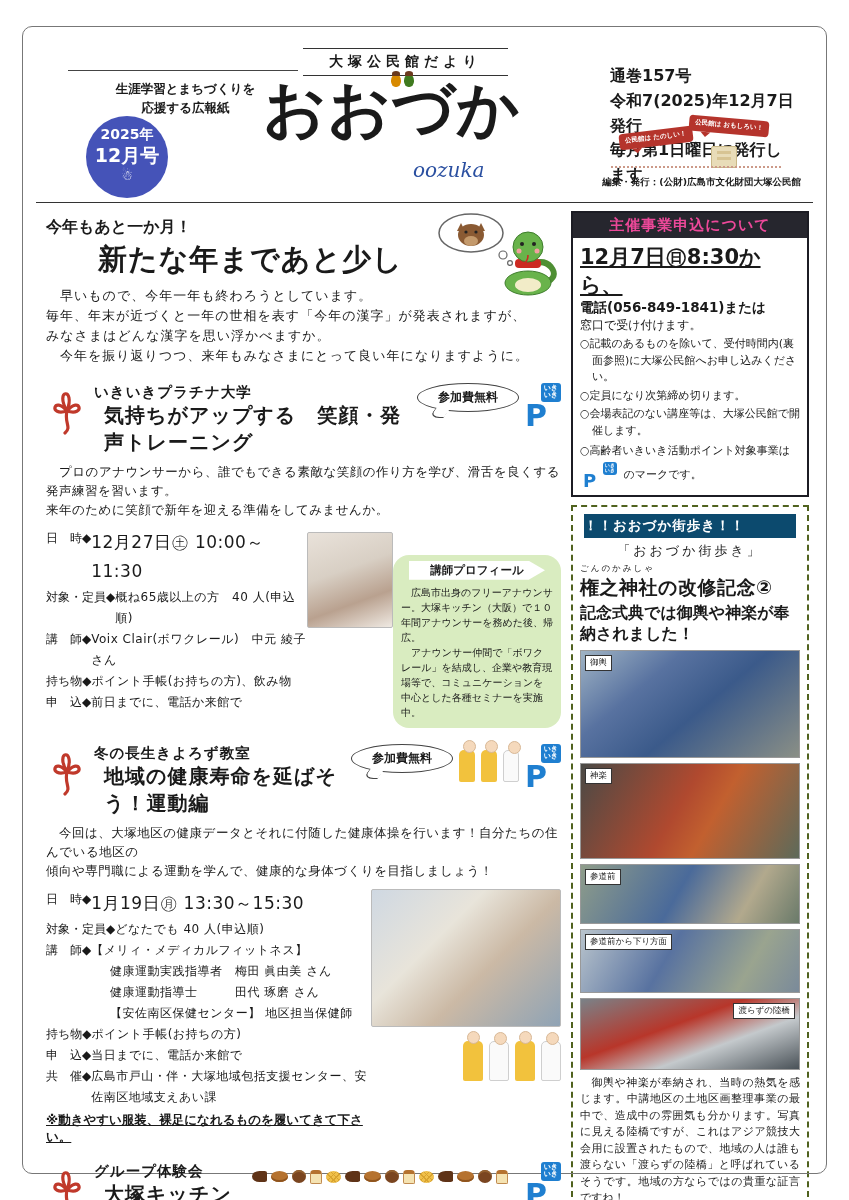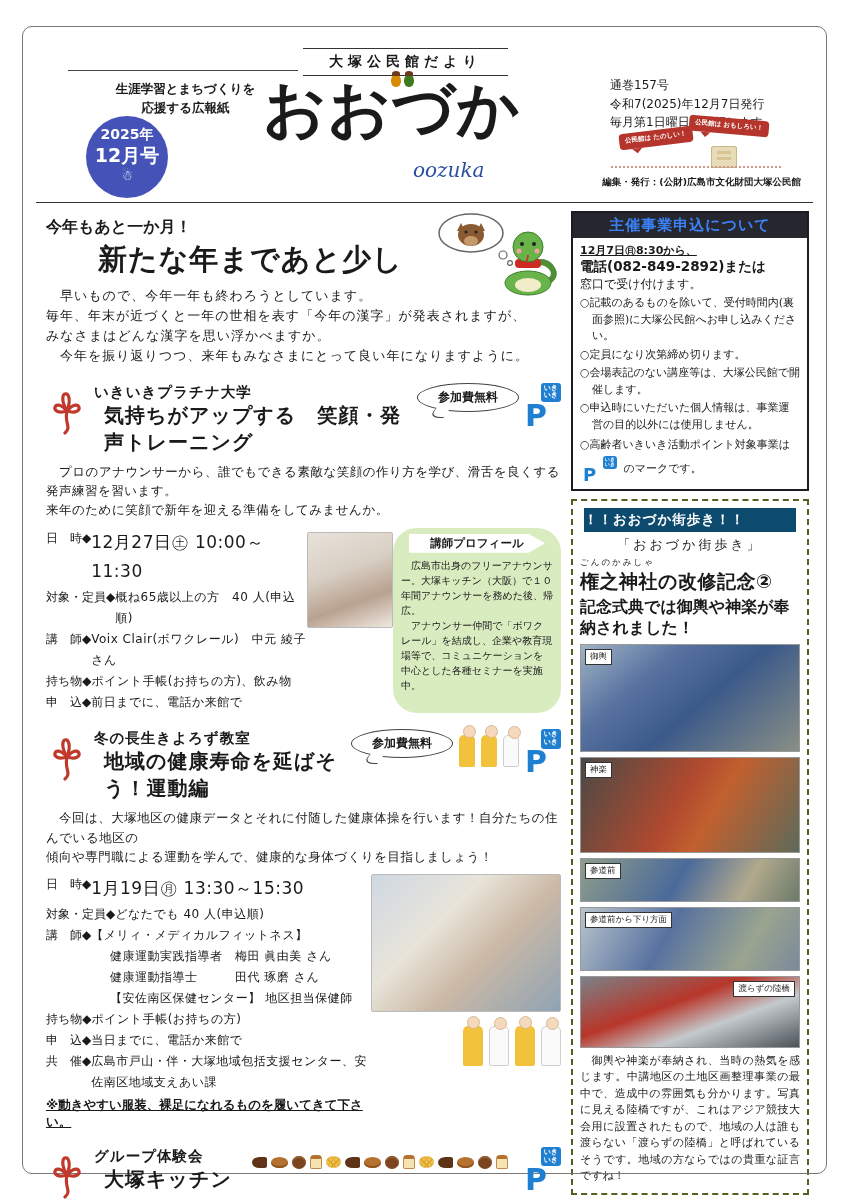--- a/index.html
+++ b/index.html
@@ -17,21 +17,21 @@
   .issue-badge .y { font-size:14px; font-weight:bold; display:block; }
   .issue-badge .m { font-size:19px; font-weight:bold; display:block; margin-top:-1px; }
   .issue-badge .snow { font-size:13px; display:block; margin-top:-1px; }
   .main-title { position:absolute; left:215px; top:18px; width:320px; }
   .main-title .acorns { position:absolute; left:128px; top:8px; display:flex; gap:3px; }
   .acorn { width:10px; height:13px; border-radius:50% 50% 45% 45%; display:inline-block; position:relative; }
   .acorn.a1 { background:#d88a00; } .acorn.a2 { background:#3f7a1f; }
   .acorn::before { content:""; position:absolute; left:1px; top:-3px; width:8px; height:5px; background:#6b3a1e; border-radius:50% 50% 0 0; }
   .main-title .kanji { font-size:62px; font-weight:bold; letter-spacing:1px; line-height:1.4; }
   .main-title .romaji { position:absolute; left:150px; top:92px; font-family:"DejaVu Serif","Liberation Serif",serif; font-style:italic; color:#2a4fa0; font-size:20px; }
-  .issue-info { position:absolute; right:6px; top:28px; font-size:12px; line-height:1.55; font-weight:normal; width:185px; }
+  .issue-info { position:absolute; right:6px; top:16px; font-size:16px; line-height:1.55; font-weight:bold; width:185px; }
   .pr-illust { position:absolute; right:20px; top:70px; width:170px; height:50px; }
   .bub { position:absolute; background:#b5342c; color:#fff; font-size:6.5px; font-weight:bold; padding:4px 6px; border-radius:4px; line-height:1.2; }
   .bub::after { content:""; position:absolute; bottom:-5px; left:12px; border:5px solid transparent; border-top-color:#b5342c; border-bottom:0; }
   .bub.b1 { left:8px; top:12px; transform:rotate(-7deg); }
   .bub.b2 { left:78px; top:0; transform:rotate(5deg); }
   .bldg { position:absolute; left:100px; bottom:0; width:26px; height:22px; background:#e8dcb8; border:1px solid #c9b887; border-radius:2px; }
   .bldg::before { content:""; position:absolute; inset:4px 5px; background:repeating-linear-gradient(#d7c493 0 3px, transparent 3px 6px); }
   .ground { position:absolute; left:0; bottom:0; width:170px; border-bottom:2px dotted #c98; }
   .publisher { position:absolute; right:0; top:128px; font-size:9.5px; font-weight:bold; }
   .masthead-divider { margin:4px 36px 0; border-top:1.5px solid #333; }
@@ -67,21 +67,21 @@
   .details { flex:1; min-width:0; font-size:12px; }
   .drow { display:flex; line-height:1.75; }
   .drow .lb { white-space:pre; }
   .drow .val { letter-spacing:0.5px; }
   .drow.big .val { font-size:17px; font-weight:500; }
   .drow.cont { padding-left:64px; }
   .note { font-size:12.5px; font-weight:bold; text-decoration:underline; margin-top:4px; }
 
   .photo { border:1px solid #bbb; border-radius:2px; }
   .instructor-photo { width:86px; height:96px; flex:0 0 86px; background:linear-gradient(160deg,#e9e2da 0%,#d8cfc4 40%,#b9a18f 70%,#efe9e2 100%); margin-top:4px; }
-  .profile-box { flex:0 0 168px; background:#d9ecc0; border-radius:24px; padding:6px 8px 8px; }
+  .profile-box { flex:0 0 168px; background:#d9ecc0; border-radius:16px; padding:6px 8px 8px;margin-top:27px; }
   .profile-box .ph { position:relative; background:#fff; font-size:11.5px; font-weight:bold; text-align:center; padding:2px 0; margin:0 8px 5px; clip-path:polygon(0 0,88% 0,100% 50%,88% 100%,0 100%); }
   .profile-box p { font-size:10px; line-height:1.5; }
 
   .fitness-col { flex:0 0 190px; }
   .fitness-photo { width:190px; height:138px; background:linear-gradient(135deg,#cfd8e2 0%,#e8e4da 35%,#cbb9a5 60%,#8fa3b5 100%); }
   .stretch { display:flex; gap:6px; justify-content:flex-end; margin-top:14px; }
   .person { position:relative; width:20px; height:40px; border-radius:5px 5px 2px 2px; }
   .person::before { content:""; position:absolute; left:4px; top:-10px; width:11px; height:11px; border-radius:50%; background:#f5d9bc; border:1px solid #d8b896; }
   .person.yel { background:#f2c23d; } .person.wht { background:#fafafa; border:1px solid #cfcfcf; }
 
@@ -89,40 +89,40 @@
   .bread-strip.head { margin:8px 0 0 14px; }
   .bi { display:inline-block; }
   .bi.cornet { width:15px; height:11px; background:#5f3317; border-radius:65% 20% 20% 65%; }
   .bi.crois { width:17px; height:11px; background:#b5722f; border-radius:50%; box-shadow:inset 0 -2px 0 #8f541e; }
   .bi.round { width:14px; height:13px; background:#7a4520; border-radius:50%; box-shadow:inset 0 2px 0 #93602f; }
   .bi.toast { width:12px; height:14px; background:#f5e3b2; border:1px solid #c08a4f; border-top:4px solid #b5722f; border-radius:4px 4px 2px 2px; }
   .bi.melon { width:15px; height:12px; background:#f0c04a; border-radius:50%; background-image:repeating-linear-gradient(45deg,transparent 0 3px,#d8a32e 3px 4px),repeating-linear-gradient(-45deg,transparent 0 3px,#d8a32e 3px 4px); }
 
   
   .signup { border:2.5px solid #1c1c24; background:#fff; }
-  .signup .s-title { background:#26262e; color:#3b82f6; text-align:center; font-weight:bold; font-size:15px; padding:3px 0; letter-spacing:1px; }
+  .signup .s-title { background:#26262e; color:#ec4899; text-align:center; font-weight:bold; font-size:15px; padding:3px 0; letter-spacing:1px; }
   .signup .s-body { padding:5px 7px 7px; }
-  .signup .l1 { font-size:11px; font-weight:bold; text-decoration:underline; }
+  .signup .l1 { font-size:21px; font-weight:bold; text-decoration:underline; }
   .signup .l2 { font-size:13.5px; font-weight:bold; }
   .signup .l3 { font-size:12px; margin-bottom:2px; }
   .signup .blt { font-size:11px; line-height:1.5; padding-left:12px; text-indent:-12px; margin-top:2px; }
   .signup .blt-last { font-size:11px; line-height:1.9; padding-left:12px; text-indent:-12px; margin-top:2px; }
 
   .machi { border:2.5px dashed #50621f; margin-top:8px; padding:5px 7px 8px; }
   .machi .banner { background:#0c4a6e; color:#fff; text-align:left; font-weight:bold; font-size:13.5px; padding:3px 0; margin:2px 4px 4px; letter-spacing:1px; }
   .machi .series { text-align:center; font-size:13px; letter-spacing:3px; }
   .machi .furi { font-size:8.5px; letter-spacing:2px; margin-top:3px; }
   .machi .m-title { font-size:19px; font-weight:bold; letter-spacing:0.5px; }
   .machi .lede { font-size:16px; font-weight:bold; margin:2px 0 4px; }
   .s-photo { position:relative; width:100%; border:1px solid #999; margin:5px 0; }
   .s-photo .chip { position:absolute; top:4px; left:4px; background:#fff; border:1px solid #333; font-size:8.5px; padding:1px 4px; }
   .s-photo.right-chip .chip { left:auto; right:4px; }
   .sp1 { height:108px; background:linear-gradient(140deg,#9fb3c4 0%,#5872a0 30%,#3b5a8a 55%,#8a8f86 100%); }
   .sp2 { height:96px; background:linear-gradient(120deg,#4a4a46 0%,#b0492f 45%,#c2602f 60%,#5d6a5a 100%); }
-  .sp3 { height:44px; background:linear-gradient(120deg,#8f9d8a 0%,#4a6a9a 45%,#b2a98d 75%,#6a7a6a 100%); }
+  .sp3 { height:60px; background:linear-gradient(120deg,#8f9d8a 0%,#4a6a9a 45%,#b2a98d 75%,#6a7a6a 100%); }
   .sp4 { height:64px; background:linear-gradient(120deg,#b9c4cc 0%,#5872a0 40%,#9aa48f 75%,#7a8a9a 100%);}
   .sp5 { height:72px; background:linear-gradient(160deg,#7a8288 0%,#b8362a 40%,#c4c9cc 65%,#4a5258 100%); }
   .machi .mp { font-size:11px; line-height:1.5; margin-top:5px; text-align:justify; }
 
   
 </style>
 </head>
 <body>
 
 <div class="page">
@@ -369,26 +369,25 @@
 
       </section>
     </main>
 
     <aside class="right-col">
 
       <div class="signup">
         <div class="s-title">主催事業申込について</div>
         <div class="s-body">
           <div class="l1">12月7日㊐8:30から、</div>
-          <div class="l2">電話(082-849-2892)または</div>
+          <div class="l2">電話(056-849-1841)または</div>
           <div class="l3">窓口で受け付けます。</div>
           <div class="blt">○記載のあるものを除いて、受付時間内(裏面参照)に大塚公民館へお申し込みください。</div>
           <div class="blt">○定員になり次第締め切ります。</div>
           <div class="blt">○会場表記のない講座等は、大塚公民館で開催します。</div>
-          <div class="blt">○申込時にいただいた個人情報は、事業運営の目的以外には使用しません。</div>
           <div class="blt-last">
             <span>○高齢者いきいき活動ポイント対象事業は</span>
             <span class="iki mini">
               <span class="box"><span>いき</span><br><span>いき</span></span>
               <span class="pp">P</span>
             </span>
             <span>のマークです。</span>
           </div>
         </div>
       </div>

